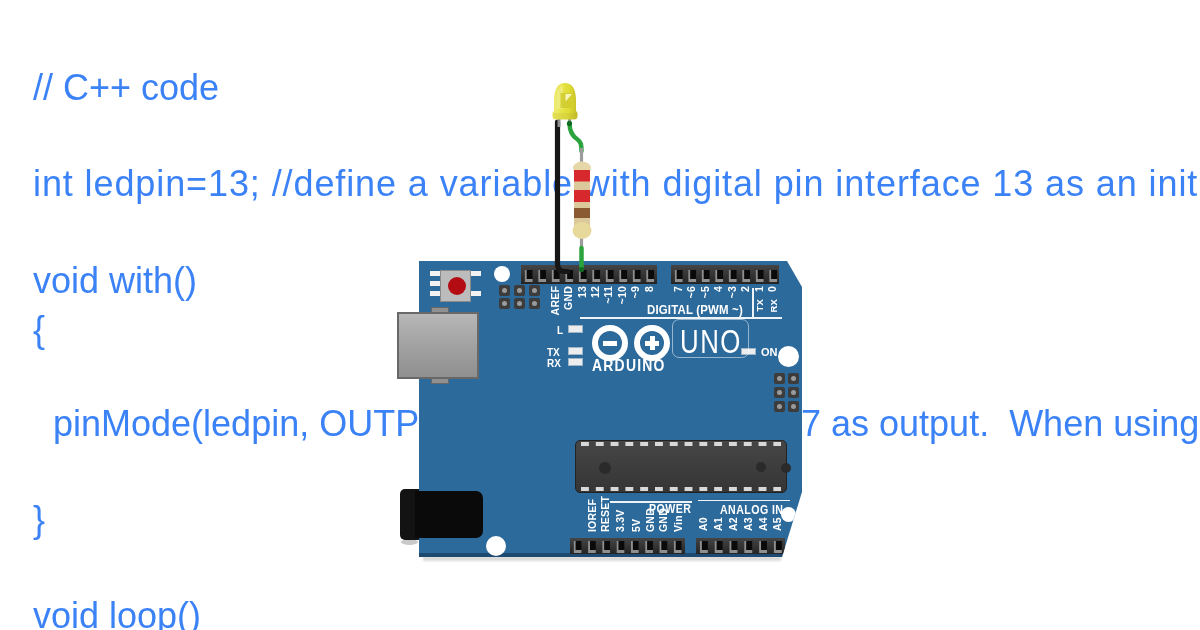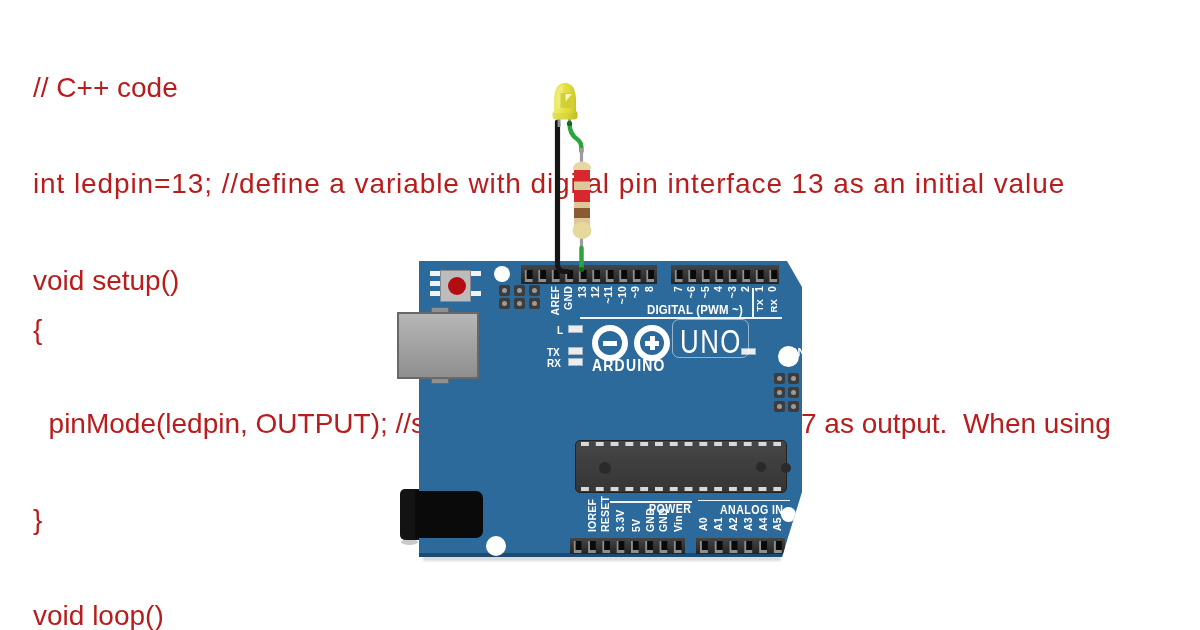--- a/index.html
+++ b/index.html
@@ -1,18 +1,18 @@
 <!DOCTYPE html>
 <html><head>
 <meta charset="utf-8">
 <style>
   * { margin:0; padding:0; box-sizing:border-box; }
   html,body { width:1200px; height:630px; background:#fff; overflow:hidden; position:relative;
               font-family:"Liberation Sans",sans-serif; }
-  .codeline { position:absolute; white-space:pre; font-size:28px; line-height:48px; color:#b91c1c;
+  .codeline { position:absolute; white-space:pre; font-size:36px; line-height:48px; color:#3b82f6;
               z-index:1; }
   
   #board { position:absolute; left:419px; top:261px; width:384px; height:296px; background:#2d6a9c;
            clip-path:polygon(0 0,368px 0,383px 26px,383px 231px,363px 296px,0 296px);
            box-shadow:inset 0 -4px 0 rgba(10,35,60,.45); z-index:2; }
   #board-shadow { position:absolute; left:423px; top:556px; width:358px; height:5px; background:#dadada;
                   filter:blur(1px); z-index:1; }
   .hole { position:absolute; background:#fff; border-radius:50%; }
   .pins { position:absolute;
           background-image:
@@ -58,21 +58,21 @@
                background-image:linear-gradient(90deg,#d8d8d8 0 7.5px,transparent 7.5px);
                background-size:14.8px 4px; background-repeat:repeat-x; }
   .chip-dot { position:absolute; background:#2a2a2a; border-radius:50%; }
   svg.circuit { position:absolute; left:0; top:0; z-index:5; pointer-events:none; }
 </style>
 </head>
 <body>
 
 <div class="codeline" style="left:33px; top:64px;">// C++ code</div>
 <div class="codeline" style="left:33px; top:160px; letter-spacing:.9px;">int ledpin=13; //define a variable with digital pin interface 13 as an initial value</div>
-<div class="codeline" style="left:33px; top:257px;">void setup()</div>
+<div class="codeline" style="left:33px; top:257px;">void with()</div>
 <div class="codeline" style="left:33px; top:306px;">{</div>
 <div class="codeline" style="left:33px; top:400px; max-width:760px; overflow:hidden;">  pinMode(ledpin, OUTPUT); //set the digital</div>
 <div class="codeline" style="left:801px; top:400px;">7 as output.  When using</div>
 <div class="codeline" style="left:33px; top:496px;">}</div>
 <div class="codeline" style="left:33px; top:592px;">void loop()</div>
 
 <div id="board-shadow"></div>
 
 <div id="board">
 
@@ -131,21 +131,21 @@
   <div class="wline" style="left:333px; top:27px; width:1.5px; height:29px;"></div>
   <div class="blabel" style="left:228px; top:41px; font-size:13px; letter-spacing:.2px; transform:scaleX(.88); transform-origin:0 0;">DIGITAL (PWM ~)</div>
 
   <div class="blabel" style="left:138px; top:64px; font-size:10px;">L</div>
   <div class="sled" style="left:149px; top:64px;"></div>
   <div class="blabel" style="left:128px; top:86px; font-size:10px;">TX</div>
   <div class="sled" style="left:149px; top:86px;"></div>
   <div class="blabel" style="left:128px; top:97px; font-size:10px;">RX</div>
   <div class="sled" style="left:149px; top:97px;"></div>
   <div class="sled" style="left:322px; top:87px; width:15px; height:7px;"></div>
-  <div class="blabel" style="left:342px; top:85px; font-size:11px;margin-left:28px;">ON</div>
+  <div class="blabel" style="left:342px; top:85px; font-size:11px;">ON</div>
 
   <div class="ring" style="left:173px; top:64px;"></div>
   <div class="ring" style="left:215px; top:64px;"></div>
   <div style="position:absolute; left:184px; top:79.5px; width:14px; height:5px; background:#fff;"></div>
   <div style="position:absolute; left:226px; top:79.5px; width:14px; height:5px; background:#fff;"></div>
   <div style="position:absolute; left:230.5px; top:75px; width:5px; height:14px; background:#fff;"></div>
   <div class="blabel" style="left:173px; top:95px; font-size:17px; letter-spacing:1.5px; transform:scaleX(.82); transform-origin:0 0;">ARDUINO</div>
 
   <div style="position:absolute; left:253px; top:58px; width:77px; height:39px; border:1.5px solid rgba(255,255,255,.5); border-radius:7px;">
     <div style="position:absolute; left:7px; top:2px; color:#fff; font-size:34px; letter-spacing:2px; transform:scaleX(.76); transform-origin:0 0; font-weight:normal;">UNO</div>

